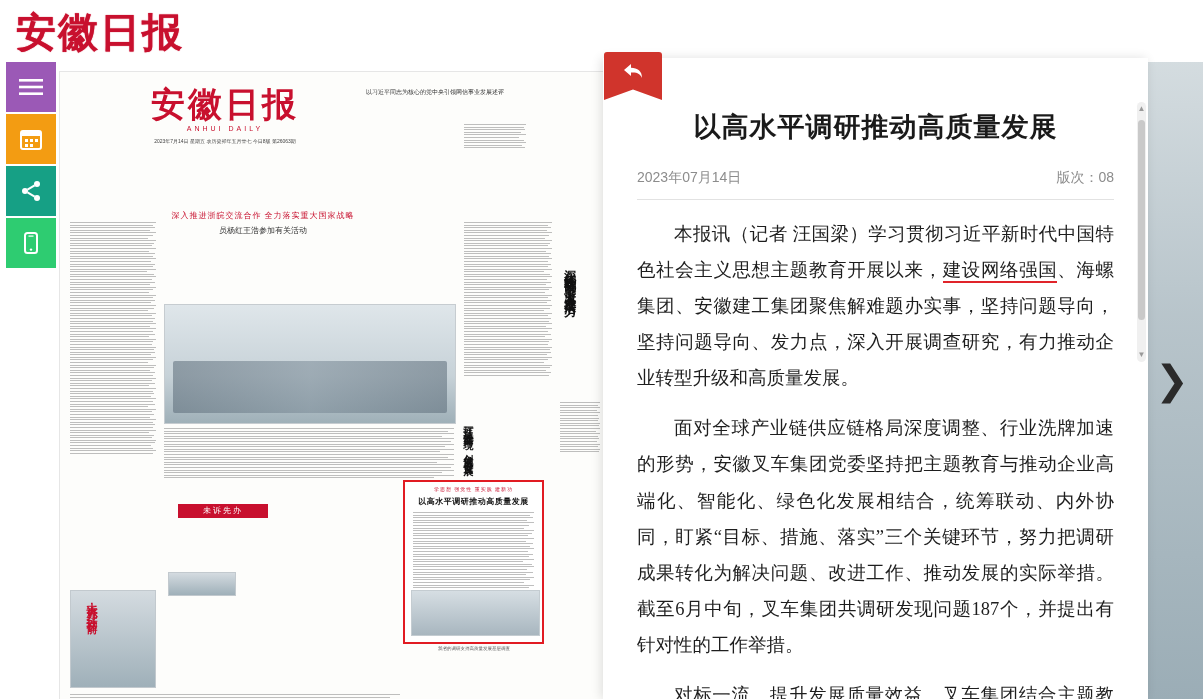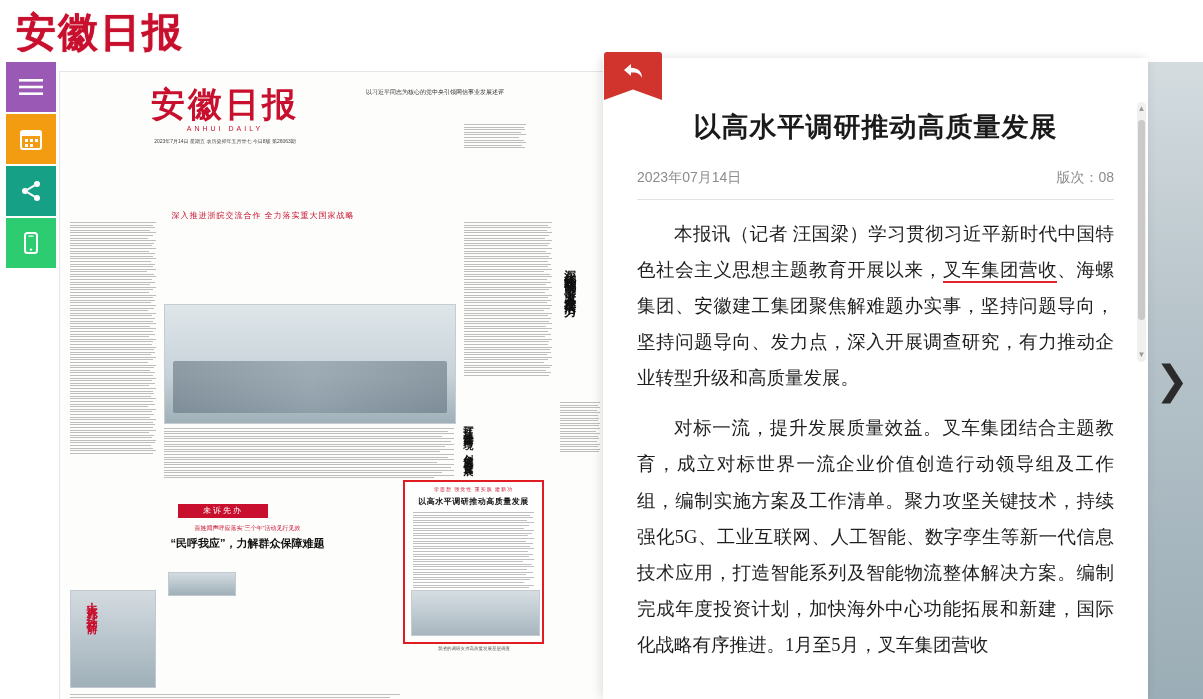--- a/index.html
+++ b/index.html
@@ -476,20 +476,21 @@
         <i style="width:88%"></i>
           <i style="width:97%"></i>
           <i style="width:100%"></i>
           <i style="width:94%"></i>
           <i style="width:99%"></i>
       </span>
     </div>
 
     <div class="banner">
       <div class="kicker">深入推进浙皖交流合作 全力落实重大国家战略</div>
+      <div class="sub">员杨红王浩参加有关活动</div>
     </div>
 
     <div class="photo"></div>
 
     <div class="col-text" style="left:10px;top:150px;width:86px;">
       <span class="fakelines dense">
         <i style="width:100%"></i>
           <i style="width:97%"></i>
           <i style="width:99%"></i>
           <i style="width:93%"></i>
@@ -693,24 +694,20 @@
           <i style="width:98%"></i>
         <i style="width:93%"></i>
           <i style="width:100%"></i>
           <i style="width:96%"></i>
           <i style="width:99%"></i>
           <i style="width:97%"></i>
       </span>
     </div>
 
     <div class="jianghuai">未诉先办</div>
-    <div class="midhead">
-      <div class="k">百姓闻声呼应落实“三个年”活动见行见效</div>
-      <div class="t">“民呼我应”，力解群众保障难题</div>
-    </div>
 
     <div class="smallphoto" style="left:108px;top:500px;width:66px;height:22px;"></div>
     <div class="smallphoto" style="left:10px;top:518px;width:84px;height:96px;"></div>
     <div class="vert-red" style="left:24px;top:522px;height:74px;">未诉先办·行动在前</div>
 
     <div class="red-box">
       <div class="rb-kicker">学思想 强党性 重实践 建新功</div>
       <div class="rb-title">以高水平调研推动高质量发展</div>
       <span class="fakelines dense" style="padding:0 4px;">
         <i style="width:100%"></i>
@@ -761,21 +758,22 @@
       <h1 id="article-title">以高水平调研推动高质量发展</h1>
 
       <div id="meta-row">
         <span>2023年07月14日</span>
         <span>
           <span>版次：</span><span>08</span>
         </span>
       </div>
 
       <div id="article-body">
-        <p><span>本报讯（记者 汪国梁）学习贯彻习近平新时代中国特色社会主义思想主题教育开展以来，</span><span class="hl-underline">叉车集团营收</span><span>、海螺集团、安徽建工集团聚焦解难题办实事，坚持问题导向，坚持问题导向、发力点，深入开展调查研究，有力推动企业转型升级和高质量发展。</span></p>
+        <p><span>本报讯（记者 汪国梁）学习贯彻习近平新时代中国特色社会主义思想主题教育开展以来，</span><span class="hl-underline">建设网络强国</span><span>、海螺集团、安徽建工集团聚焦解难题办实事，坚持问题导向，坚持问题导向、发力点，深入开展调查研究，有力推动企业转型升级和高质量发展。</span></p>
+        <p>面对全球产业链供应链格局深度调整、行业洗牌加速的形势，安徽叉车集团党委坚持把主题教育与推动企业高端化、智能化、绿色化发展相结合，统筹联动、内外协同，盯紧“目标、措施、落实”三个关键环节，努力把调研成果转化为解决问题、改进工作、推动发展的实际举措。截至6月中旬，叉车集团共调研发现问题187个，并提出有针对性的工作举措。</p>
         <p>对标一流，提升发展质量效益。叉车集团结合主题教育，成立对标世界一流企业价值创造行动领导组及工作组，编制实施方案及工作清单。聚力攻坚关键技术，持续强化5G、工业互联网、人工智能、数字孪生等新一代信息技术应用，打造智能系列及智能物流整体解决方案。编制完成年度投资计划，加快海外中心功能拓展和新建，国际化战略有序推进。1月至5月，叉车集团营收</p>
       </div>
     </div>
 
     <div id="panel-scroll">
       <div class="arrow-up">▲</div>
       <div class="thumb"></div>
       <div class="arrow-dn">▼</div>
     </div>
   </div>

